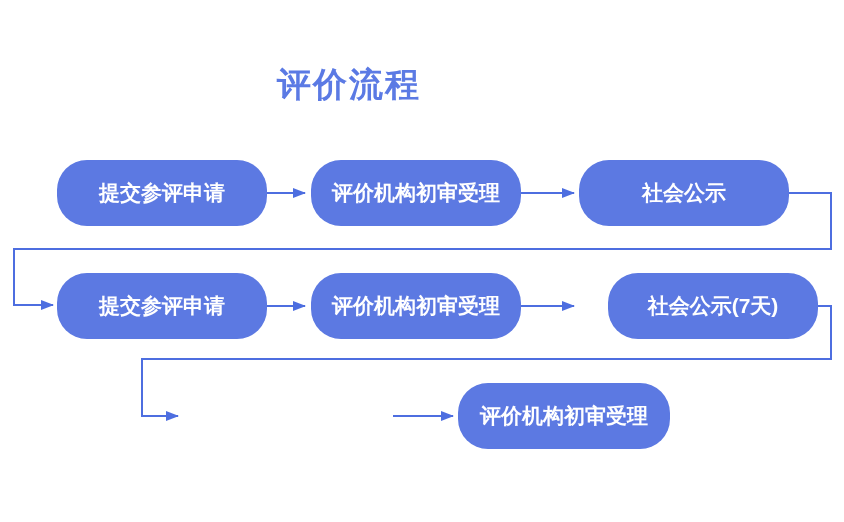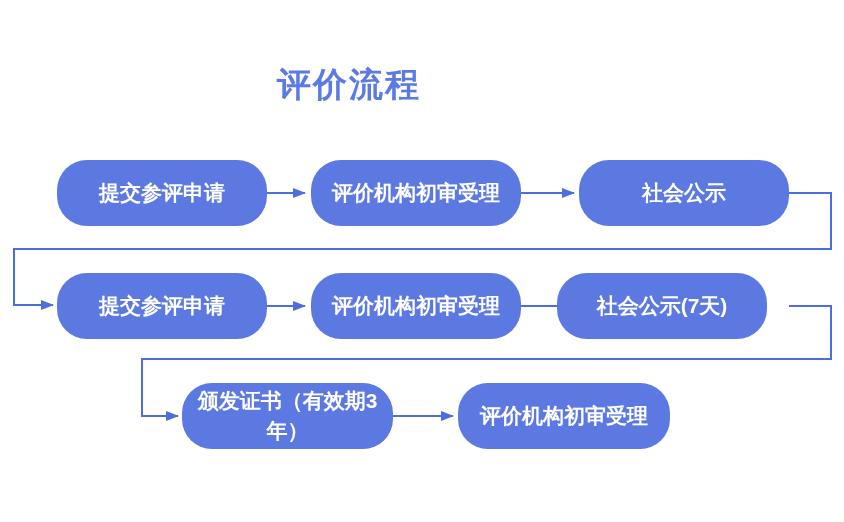--- a/index.html
+++ b/index.html
@@ -43,21 +43,21 @@
     align-items: center;
     justify-content: center;
     text-align: center;
     padding: 2px 10px;
   }
   .n1 { left: 57px;  top: 160px; width: 210px; height: 66px; }
   .n2 { left: 311px; top: 160px; width: 210px; height: 66px; }
   .n3 { left: 579px; top: 160px; width: 210px; height: 66px; }
   .n4 { left: 57px;  top: 273px; width: 210px; height: 66px; }
   .n5 { left: 311px; top: 273px; width: 210px; height: 66px; }
-  .n6 { left: 557px; top: 273px; width: 210px; height: 66px; }
+  .n6 { left: 608px; top: 273px; width: 210px; height: 66px; }
   .n7 { left: 182px; top: 383px; width: 211px; height: 66px; }
   .n8 { left: 458px; top: 383px; width: 212px; height: 66px; }
 </style>
 </head>
 <body>
 
 <div class="canvas">
 
   <h1 class="page-title">评价流程</h1>
 
@@ -88,17 +88,16 @@
   <div class="node n2">评价机构初审受理</div>
 
   <div class="node n3">社会公示</div>
 
   <div class="node n4">提交参评申请</div>
 
   <div class="node n5">评价机构初审受理</div>
 
   <div class="node n6">社会公示(7天)</div>
 
-  <div class="node n7">颁发证书（有效期3年）</div>
 
   <div class="node n8">评价机构初审受理</div>
 
 </div>
 
 </body></html>

